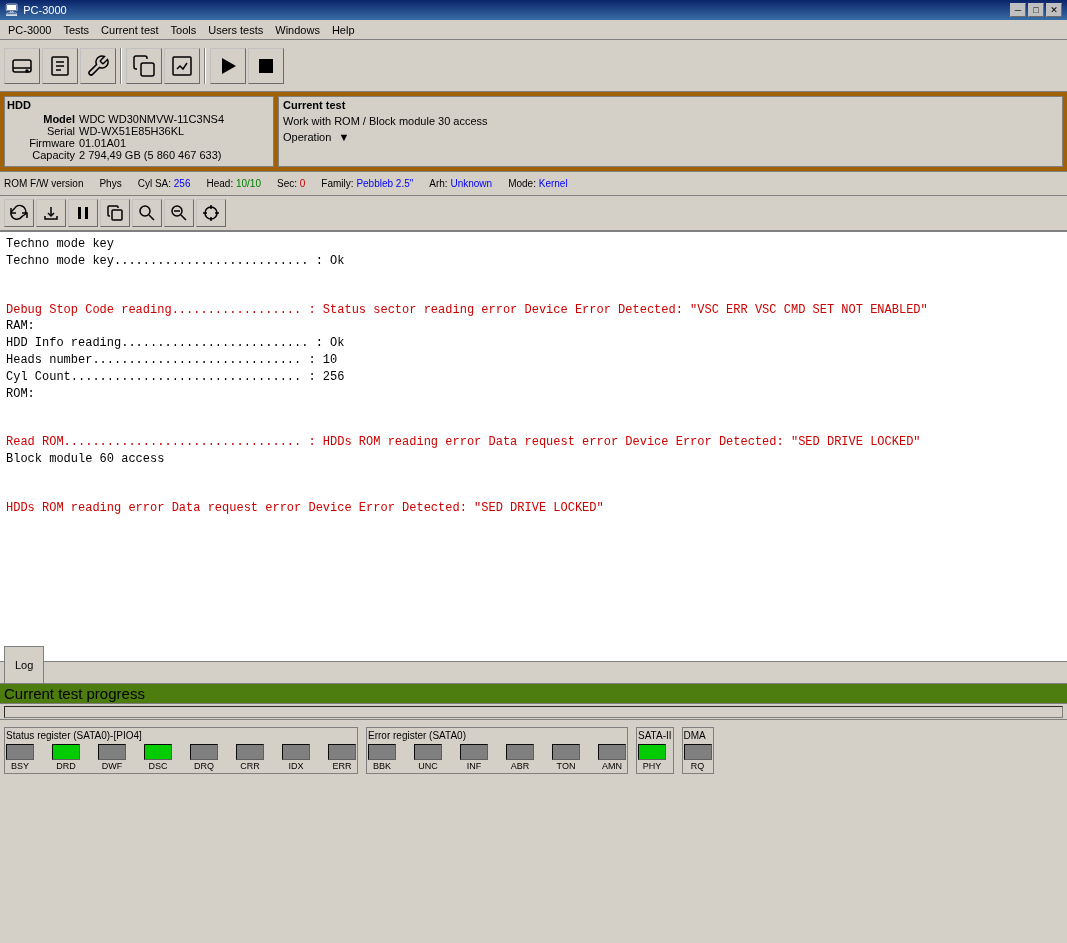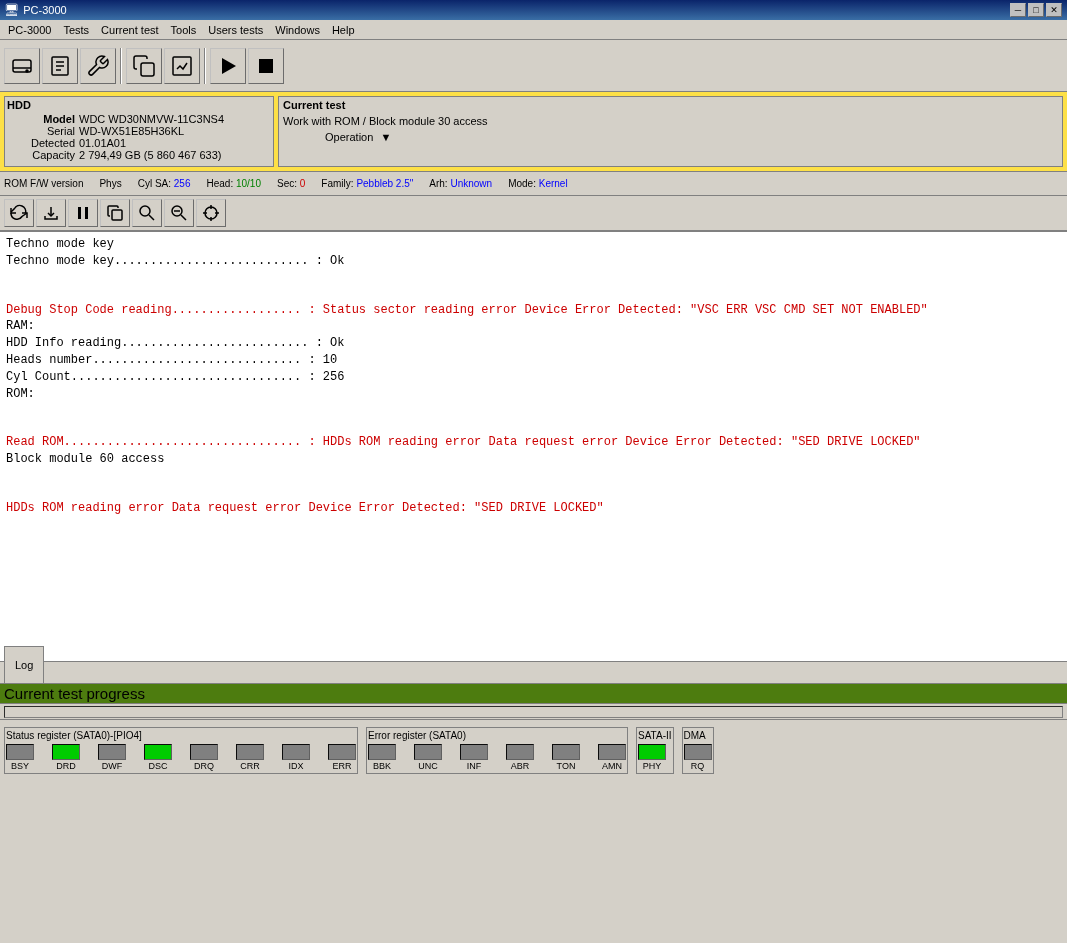--- a/index.html
+++ b/index.html
@@ -49,21 +49,21 @@
       flex-direction: column;
     }
     .toolbar-separator { width: 2px; height: 36px; border-left: 1px solid #808080; border-right: 1px solid #ffffff; margin: 0 2px; }
     .toolbar-btn.play { background: #d4d0c8; }
     .toolbar-btn.stop { background: #d4d0c8; }
 
     
     #hdd-panel {
       display: flex;
       border-bottom: 1px solid #808080;
-      background: #fde047;
+      background: #a16207;
       height: 80px;
     }
     #hdd-info {
       width: 270px;
       border: 1px solid #808080;
       margin: 4px;
       padding: 2px;
       background: #d4d0c8;
       font-family: Arial, sans-serif;
       font-size: 11px;
@@ -293,32 +293,32 @@
     <div id="hdd-info-title">HDD</div>
     <div class="hdd-row">
       <span class="hdd-label" style="font-weight:bold;">Model</span>
       <span class="hdd-value">WDC WD30NMVW-11C3NS4</span>
     </div>
     <div class="hdd-row">
       <span class="hdd-label">Serial</span>
       <span class="hdd-value">WD-WX51E85H36KL</span>
     </div>
     <div class="hdd-row">
-      <span class="hdd-label">Detected</span>
+      <span class="hdd-label">Firmware</span>
       <span class="hdd-value">01.01A01</span>
     </div>
     <div class="hdd-row">
       <span class="hdd-label">Capacity</span>
       <span class="hdd-value">2 794,49 GB (5 860 467 633)</span>
     </div>
   </div>
   <div id="current-test-panel">
     <div id="current-test-title">Current test</div>
     <div style="margin-top:4px;">Work with ROM / Block module 30 access</div>
-    <div style="margin-top:4px;margin-left:42px;">
+    <div style="margin-top:4px;">
       <span>Operation</span>
       <span style="margin-left:4px;">▼</span>
     </div>
   </div>
 </div>
 
 <div id="rom-bar">
   <span>ROM F/W version</span>
   <span>Phys</span>
   <span>

